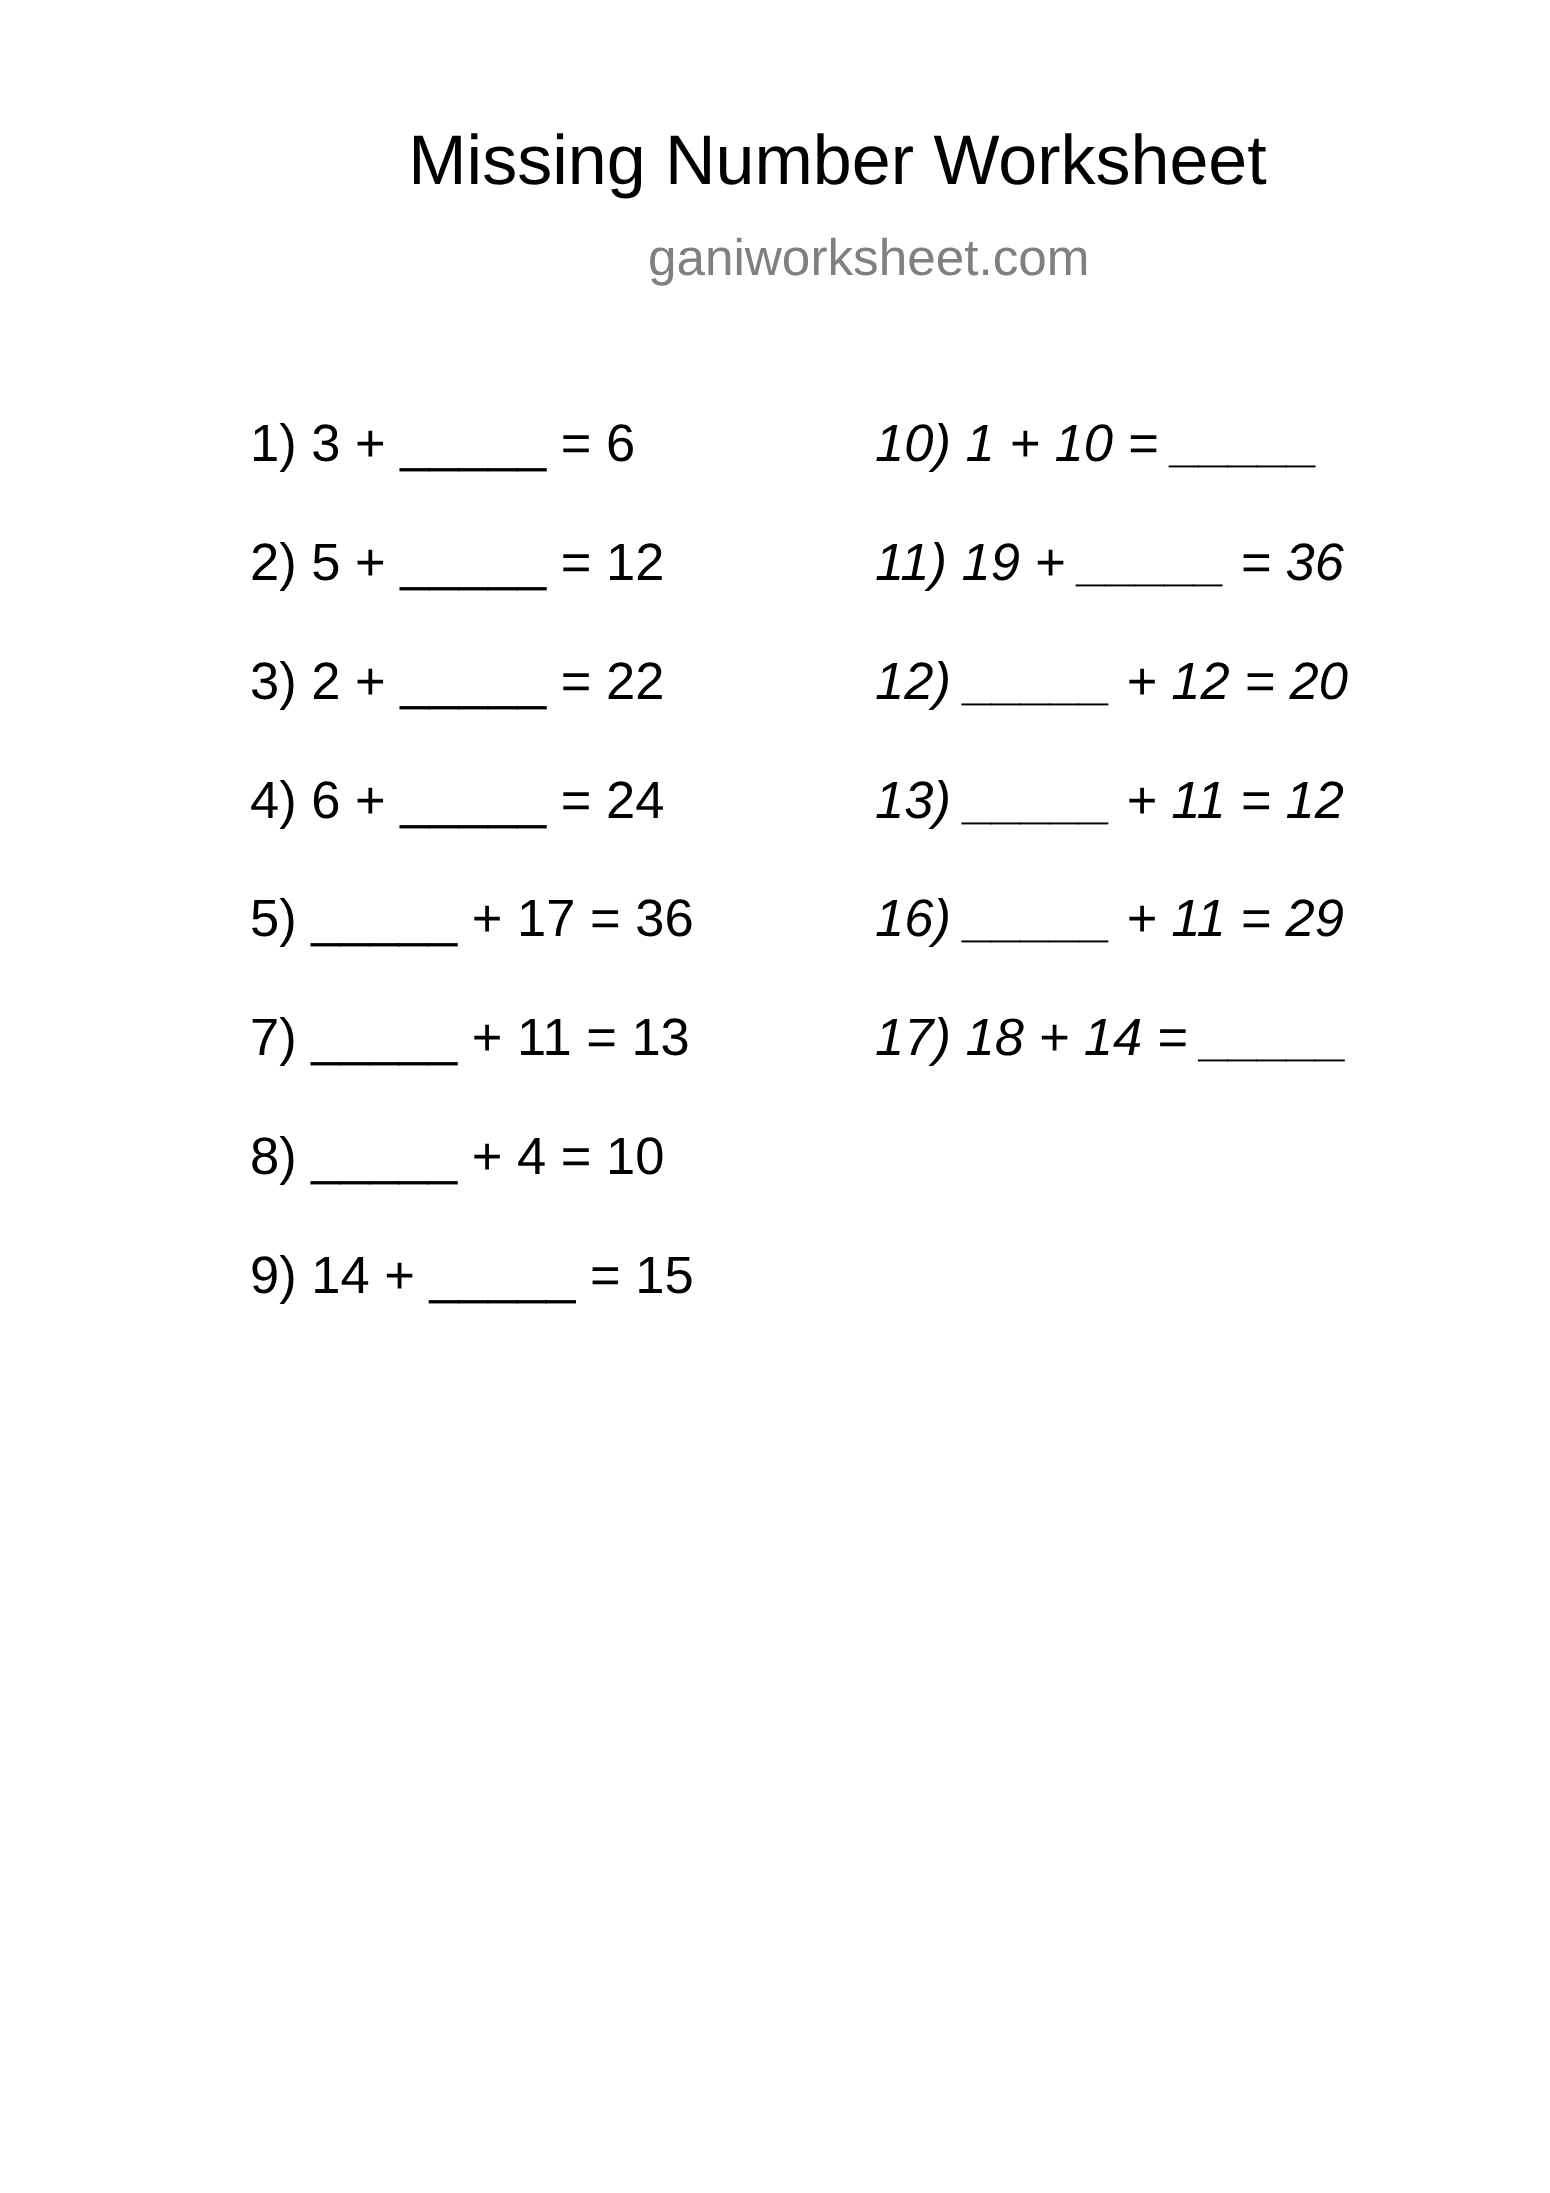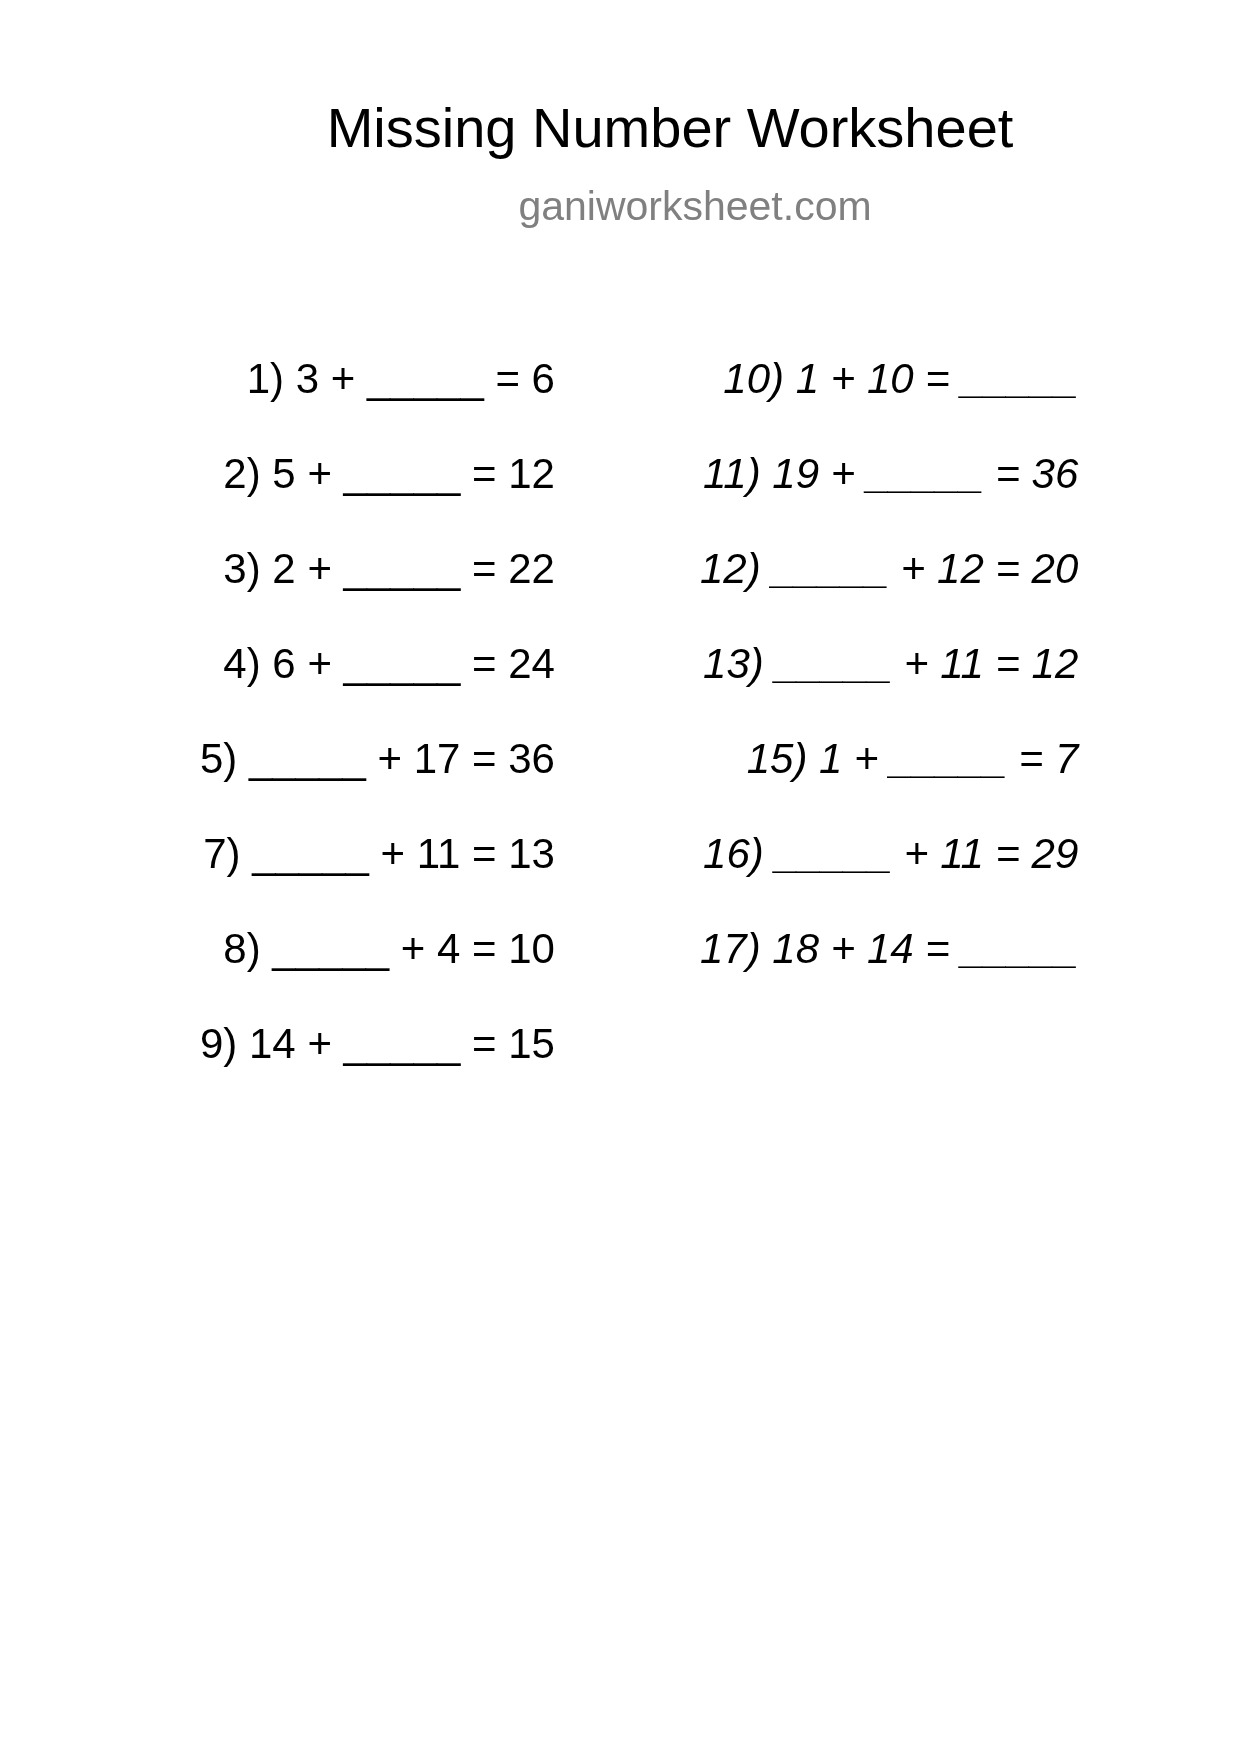--- a/index.html
+++ b/index.html
@@ -31,22 +31,21 @@
       left: 0;
       width: 1390px;
       top: 182px;
       text-align: center;
       font-size: 41px;
       line-height: 48px;
       color: #808080;
     }
     .column {
       position: absolute;
-      top: 355px;
-      text-align: right;
+      top: 331px;
     }
     .col-left { left: 200px; }
     .col-right { left: 700px; font-style: italic; }
     .problem {
       font-size: 42px;
       line-height: 48px;
       height: 95px;
       white-space: pre;
     }
   </style>
@@ -65,16 +64,15 @@
   <div class="problem">7) _____ + 11 = 13</div>
   <div class="problem">8) _____ + 4 = 10</div>
   <div class="problem">9) 14 + _____ = 15</div>
 </div>
 
 <div class="column col-right">
   <div class="problem">10) 1 + 10 = _____</div>
   <div class="problem">11) 19 + _____ = 36</div>
   <div class="problem">12) _____ + 12 = 20</div>
   <div class="problem">13) _____ + 11 = 12</div>
-  <div class="problem">15) 1 + _____ = 7</div>
   <div class="problem">16) _____ + 11 = 29</div>
   <div class="problem">17) 18 + 14 = _____</div>
 </div>
 
 </body></html>

